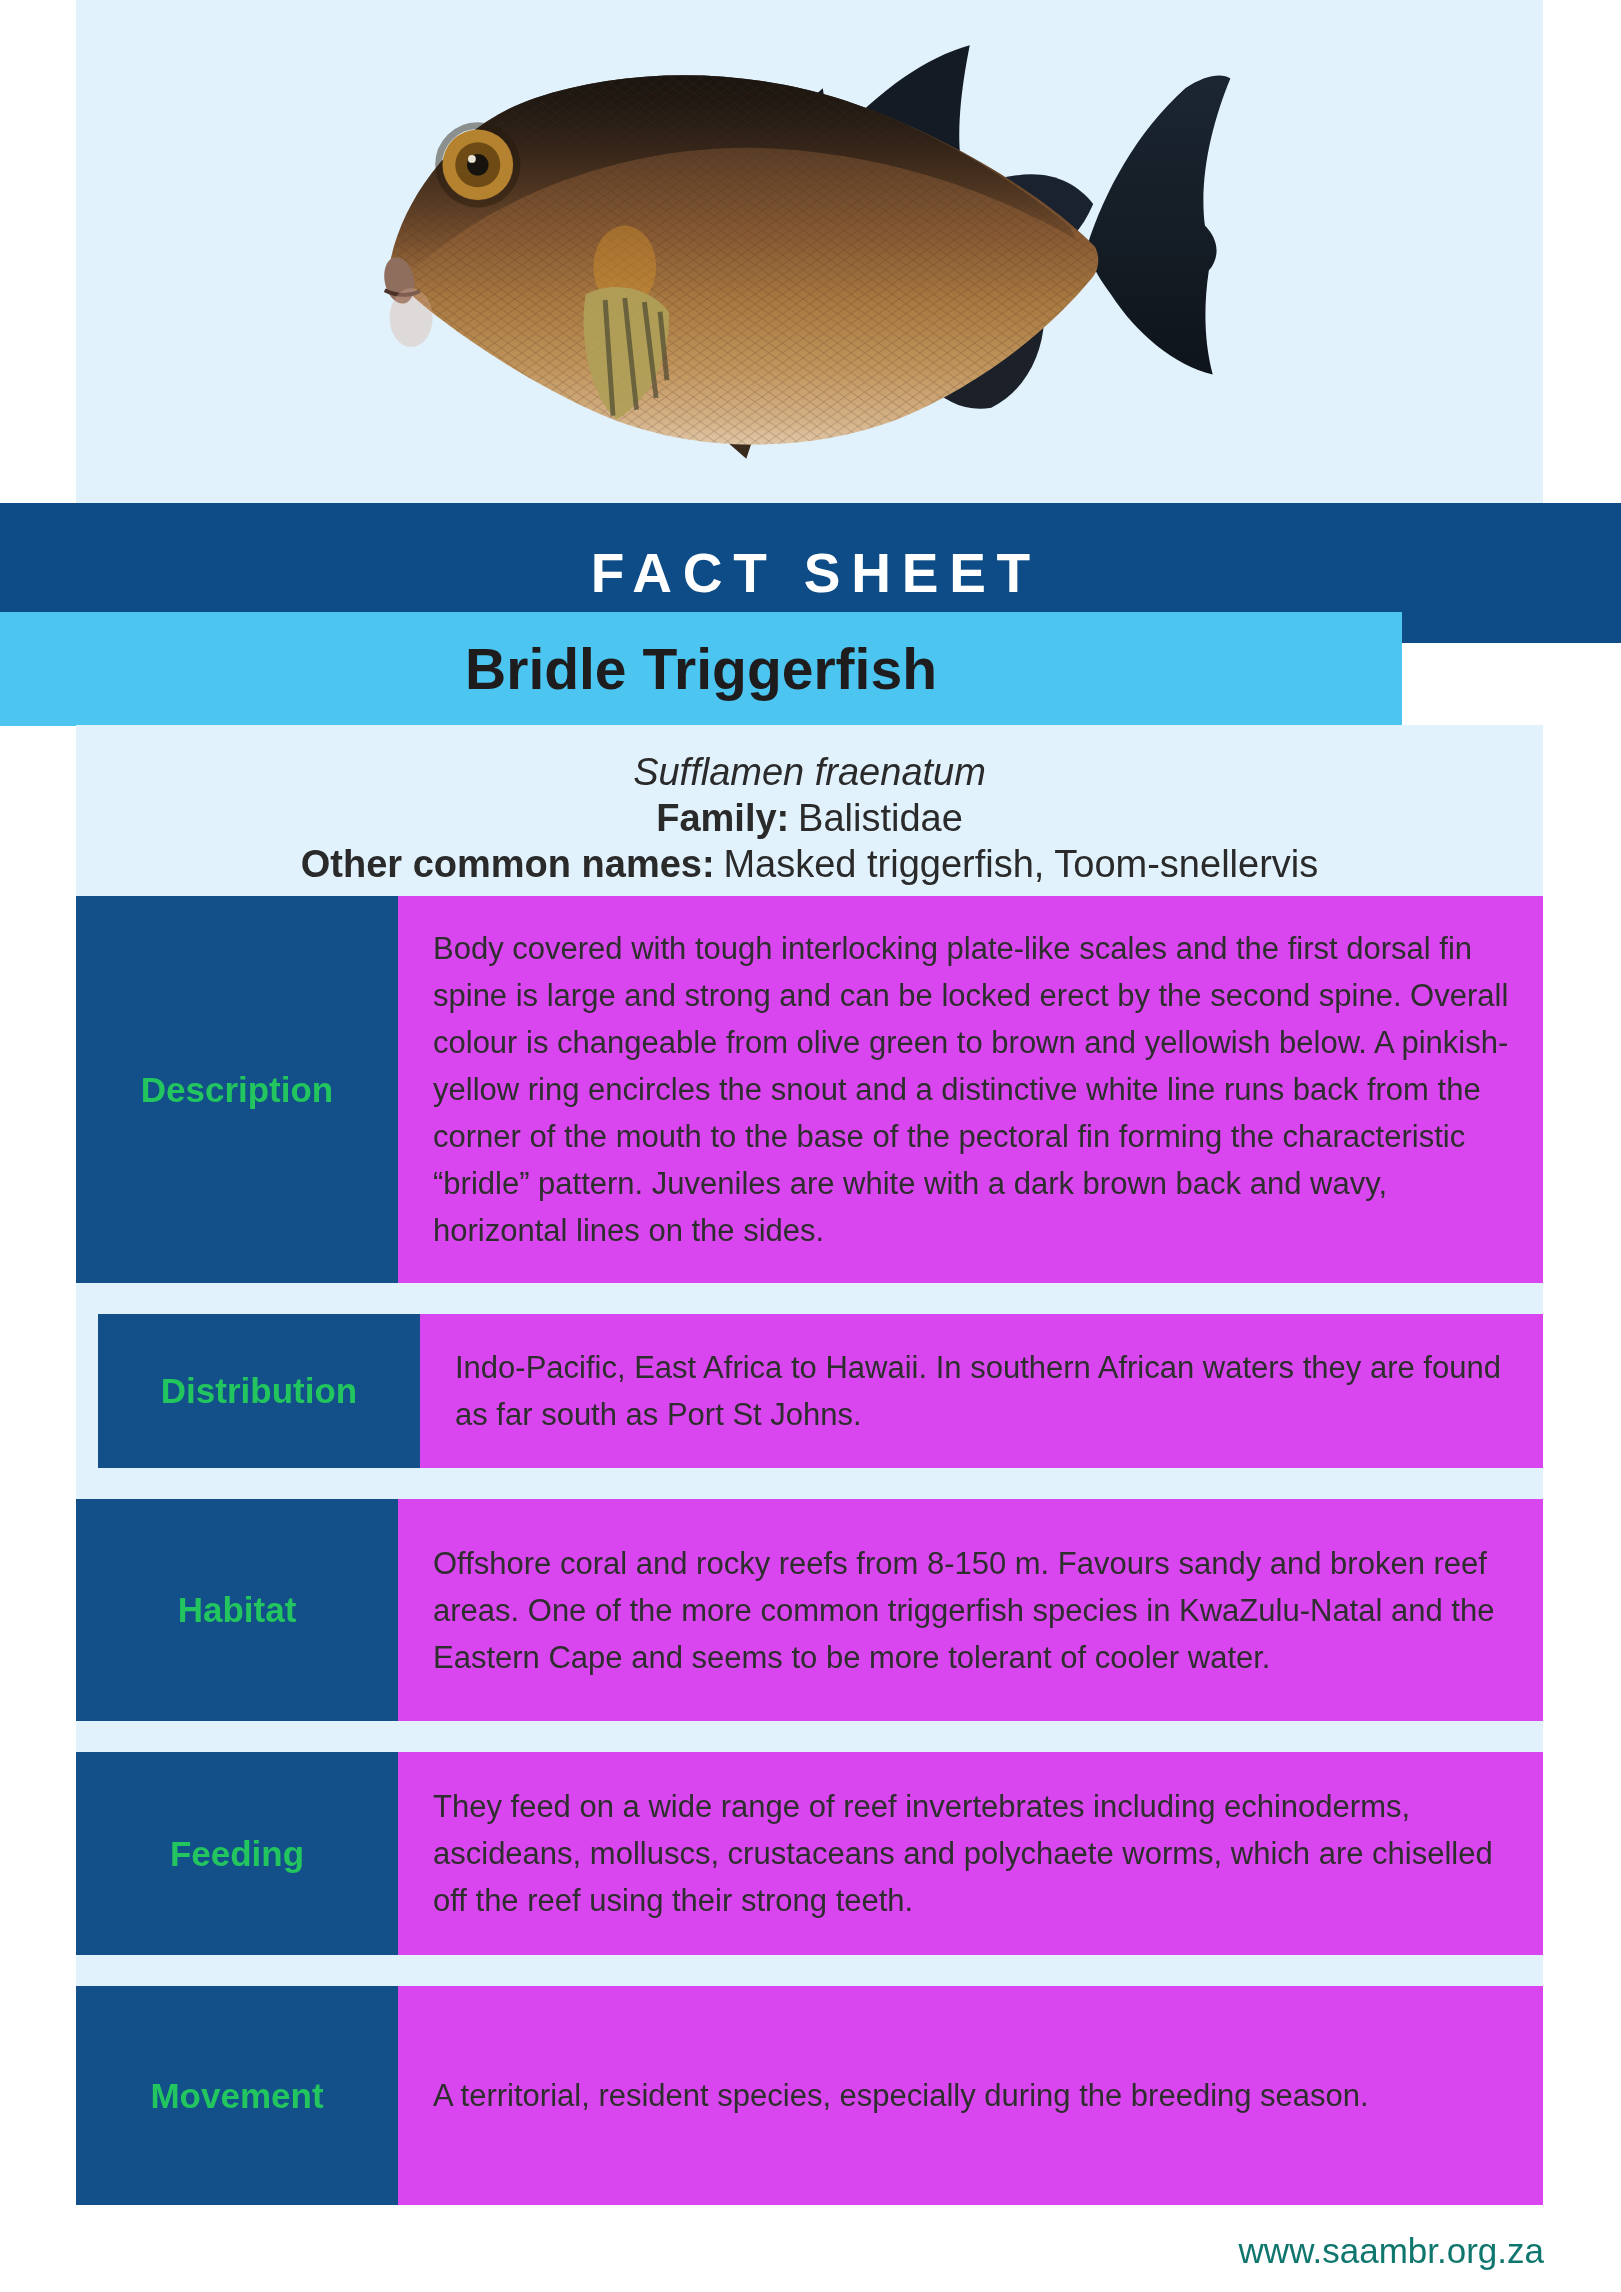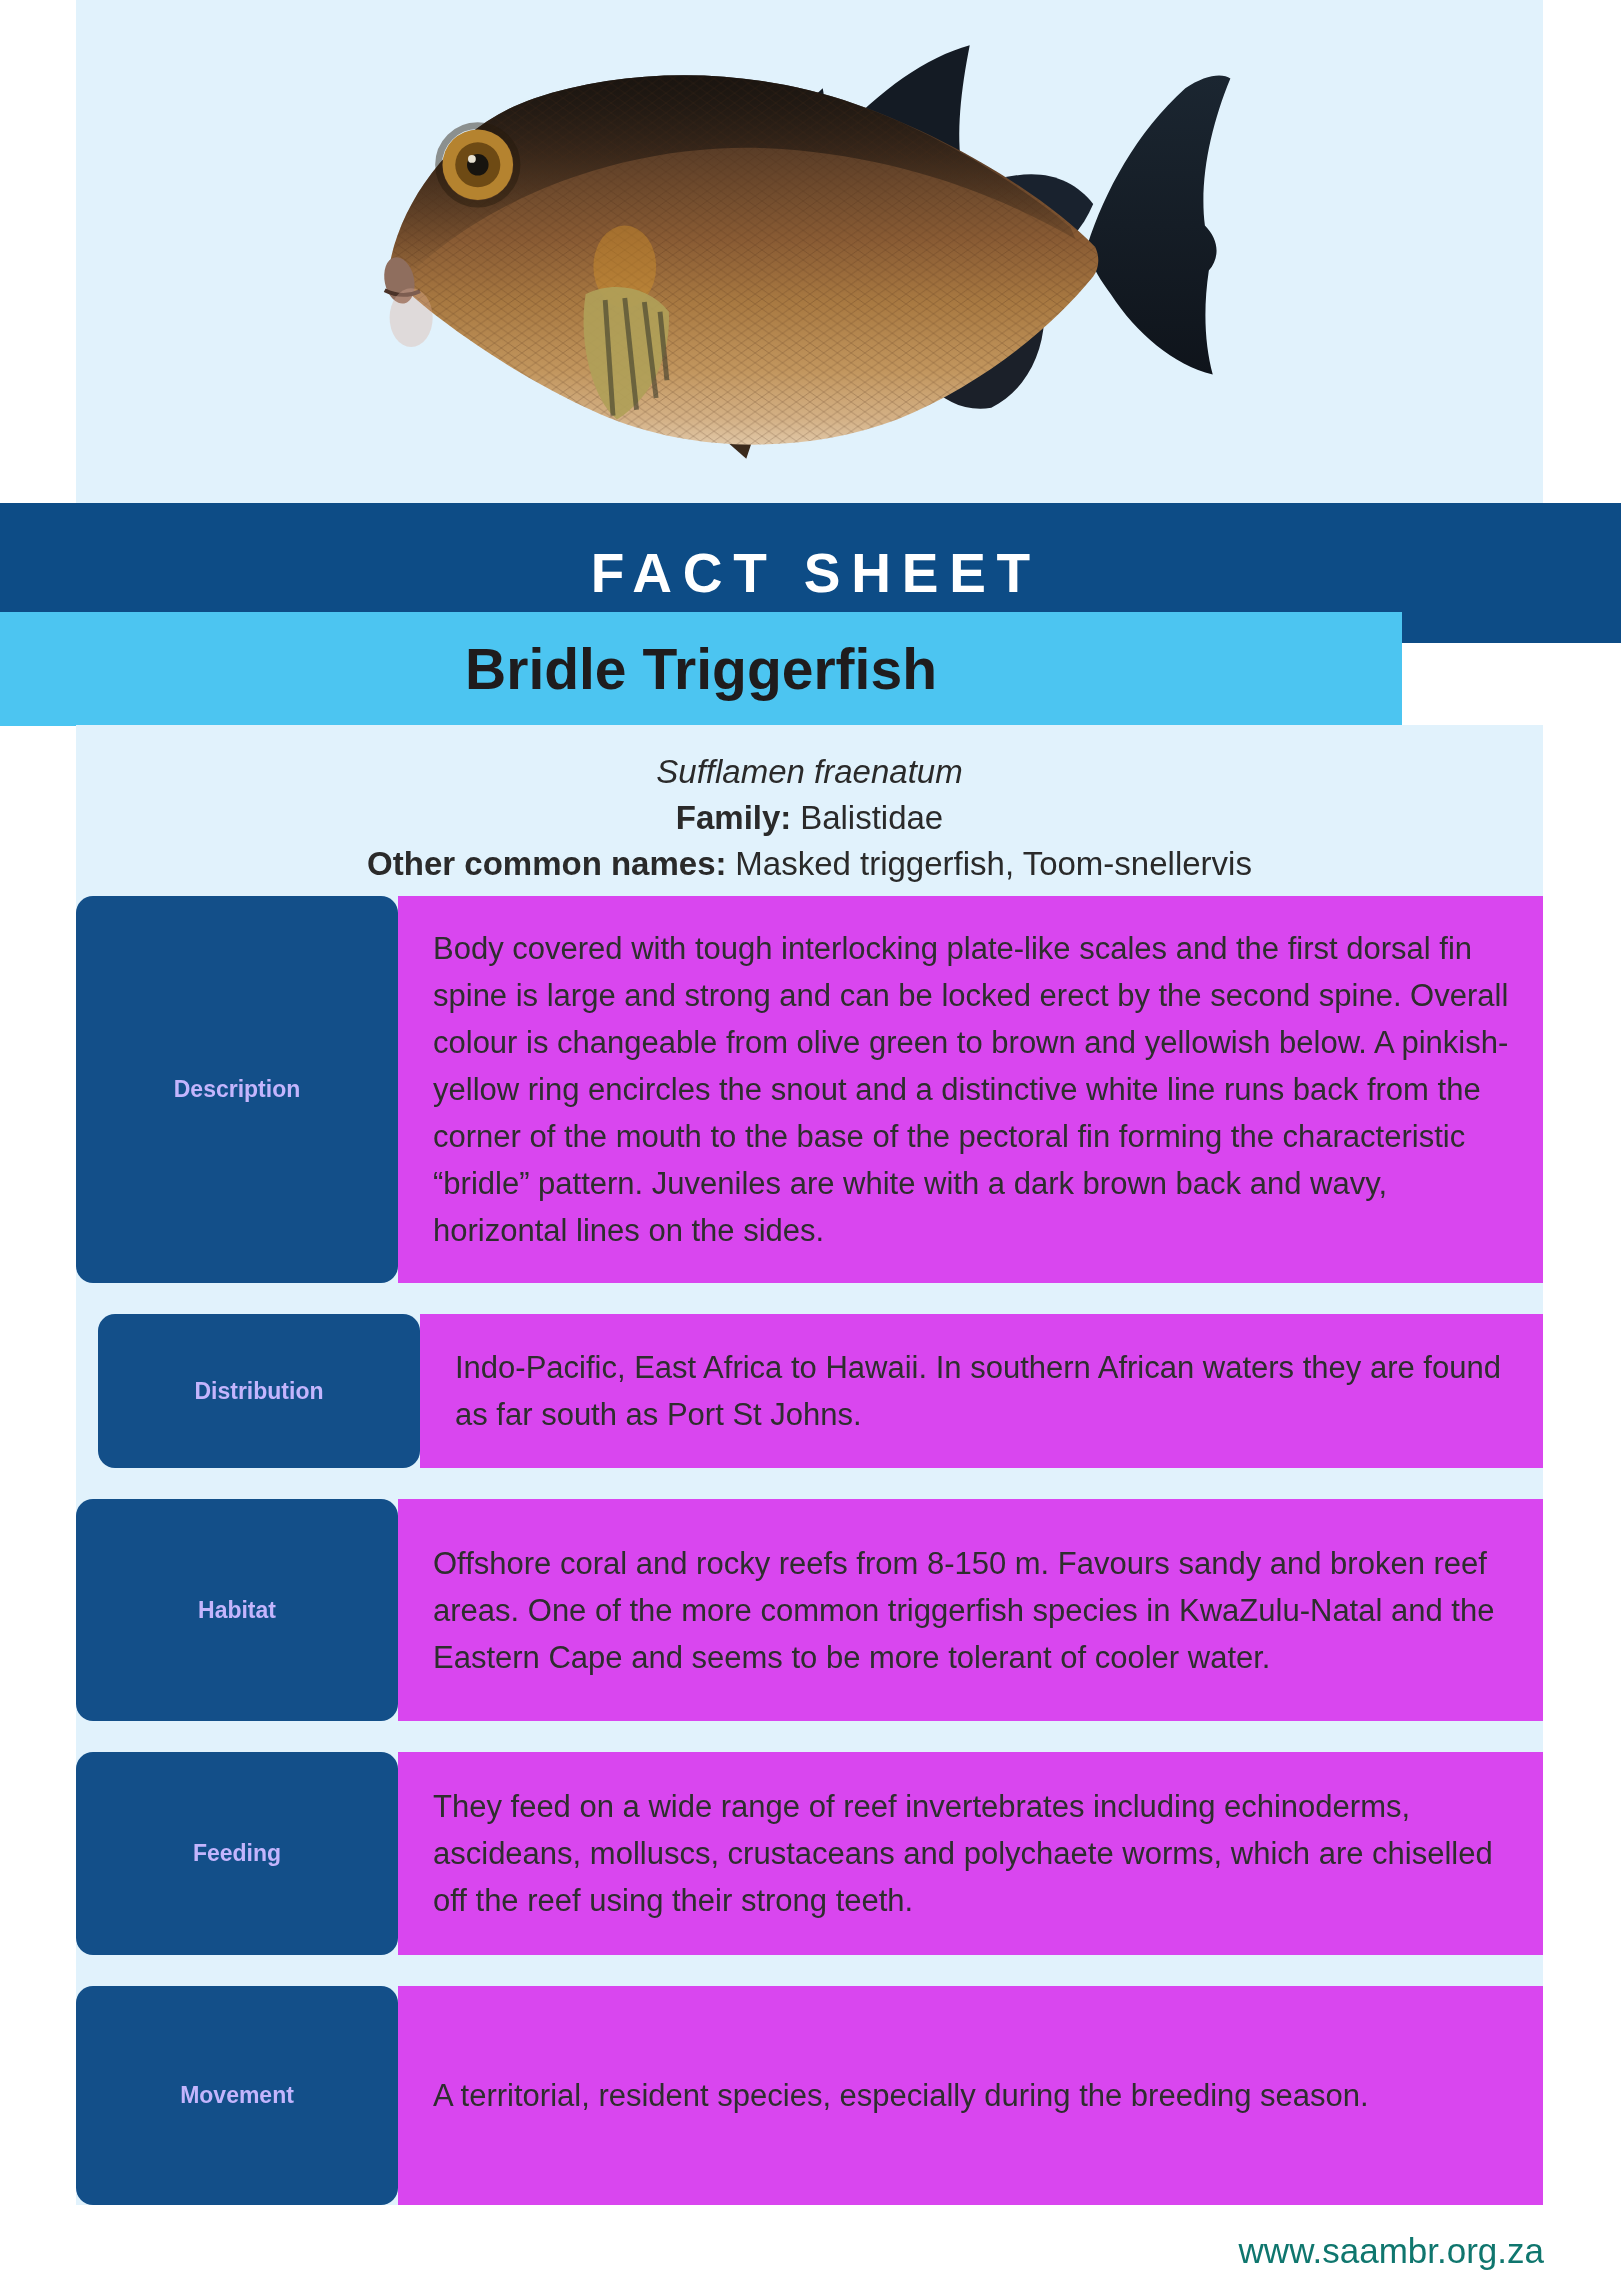--- a/index.html
+++ b/index.html
@@ -43,37 +43,36 @@
   
   .content {
     position: absolute; left: 76px; top: 725px;
     width: 1467px;
     background: #e1f2fc;
   }
   .species-block {
     padding: 23.5px 19.6px 9.8px 19.6px;
     text-align: center;
     color: #2a2a2a;
-    font-size: 33px; line-height: 46px;
+    font-size: 38px; line-height: 46px;
     min-height: 138px;
   }
   .sci { font-style: italic; }
   .blbl { font-weight: bold; }
   .bval { margin-left: 8.8px; }
 
   .row { display: flex; }
   .row + .row { margin-top: 31px; }
   .row-label {
     width: 322px; min-width: 322px;
     background: #134f89;
-    color: #c4b5fd;
+    color: #22c55e;
     display: flex; align-items: center; justify-content: center;
-    font-size: 23px; font-weight: bold;
+    font-size: 35px; font-weight: bold;
     text-align: center;
-    border-radius: 17px;
   }
   .row-content {
     flex: 1;
     background: #d946ef;
     color: #2e2e2e;
     font-size: 31px; line-height: 47px;
     padding: 15.7px 29px 15.7px 35px;
     display: flex; align-items: center;
     box-sizing: border-box;
   }

